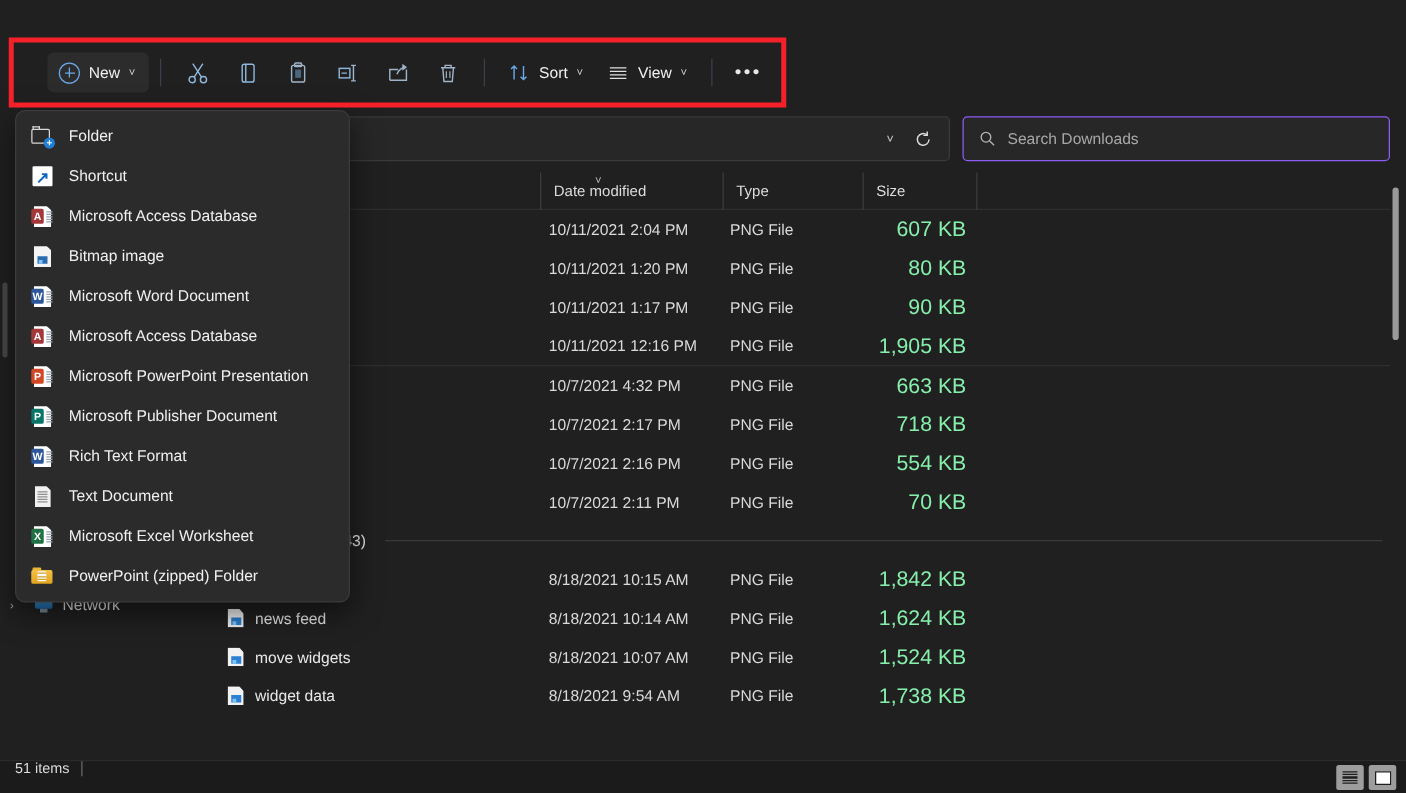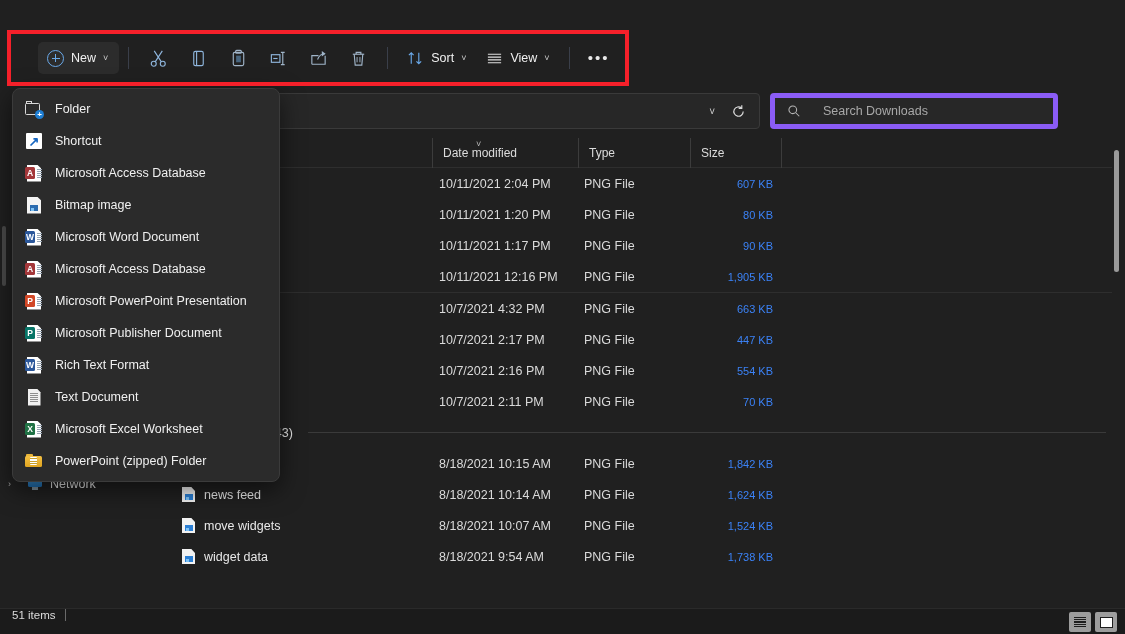--- a/index.html
+++ b/index.html
@@ -98,23 +98,23 @@
     position: absolute; left: 160px; top: 0; width: 600px; height: 36px;
     background: #272727; border: 1px solid #3a3a3a; border-radius: 4px;
     display: flex; align-items: center; padding: 0 8px;
   }
   .addr-text { flex: 1; font-size: 12.5px; color: #e4e4e4; padding-left: 6px; }
   .addr-chev { color: #d2d2d2; font-size: 10px; padding: 0 10px; cursor: pointer; }
   .refresh {
     width: 26px; height: 26px; display: flex; align-items: center; justify-content: center; cursor: pointer;
   }
   .searchbox {
-    position: absolute; left: 770px; top: 0; width: 288px; height: 36px;
-    background: #272727; border: 5px solid #8b5cf6; border-radius: 4px;
-    display: flex; align-items: center; gap: 22px; padding: 0 12px;
+    position: absolute; left: 770px; top: 0; width: 342px; height: 36px;
+    background: #272727; border: 1px solid #8b5cf6; border-radius: 4px;
+    display: flex; align-items: center; gap: 9px; padding: 0 12px;
   }
   .search-ph { font-size: 12.5px; color: #a8a8a8; }
 
   
   .colhead {
     position: absolute; top: 138px; left: 160px; width: 952px; height: 30px;
     border-bottom: 1px solid #2e2e2e;
   }
   .col {
     position: absolute; top: 0; height: 30px; display: flex; align-items: center;
@@ -146,21 +146,21 @@
     position: absolute; left: 279px; top: 0; height: 31px; display: flex; align-items: center;
     font-size: 12.5px; color: #dadada;
   }
   .frow .ftype {
     position: absolute; left: 424px; top: 0; height: 31px; display: flex; align-items: center;
     font-size: 12.5px; color: #dadada;
   }
   .frow .fsize {
     position: absolute; left: 500px; top: 0; width: 113px; height: 31px;
     display: flex; align-items: center; justify-content: flex-end;
-    font-size: 11px; color: #3b82f6;
+    font-size: 17px; color: #86efac;
   }
   .group-hdr {
     position: relative; height: 31px; display: flex; align-items: center; gap: 7px;
     font-size: 12.5px; color: #e2e2e2; padding-left: 8px;
   }
   .group-hdr .gline {
     flex: 1; height: 1px; background: #3a3a3a; margin-left: 8px; margin-right: 6px;
   }
   .grp-chev { font-size: 9px; color: #b8b8b8; cursor: pointer; }
   .sep-line {
@@ -482,21 +482,21 @@
           <span class="fdate">10/7/2021 4:32 PM</span>
           <span class="ftype">PNG File</span>
           <span class="fsize">663 KB</span>
         </div>
         <div class="frow">
           <span class="fname">
             <span>u</span>
           </span>
           <span class="fdate">10/7/2021 2:17 PM</span>
           <span class="ftype">PNG File</span>
-          <span class="fsize">447 KB</span>
+          <span class="fsize">718 KB</span>
         </div>
         <div class="frow">
           <span class="fname">
             <span></span>
           </span>
           <span class="fdate">10/7/2021 2:16 PM</span>
           <span class="ftype">PNG File</span>
           <span class="fsize">554 KB</span>
         </div>
         <div class="frow">

